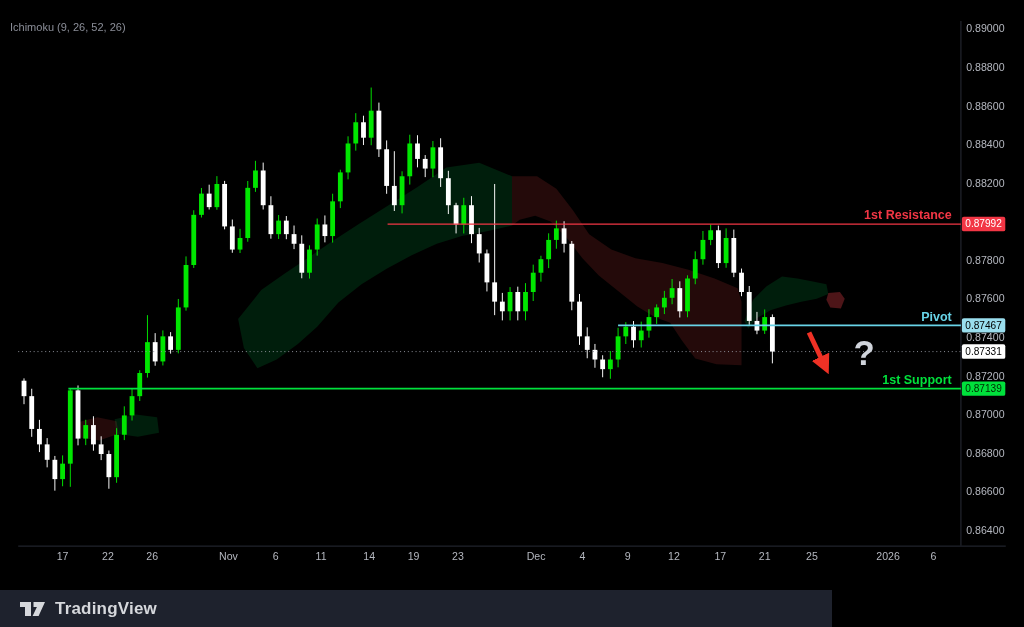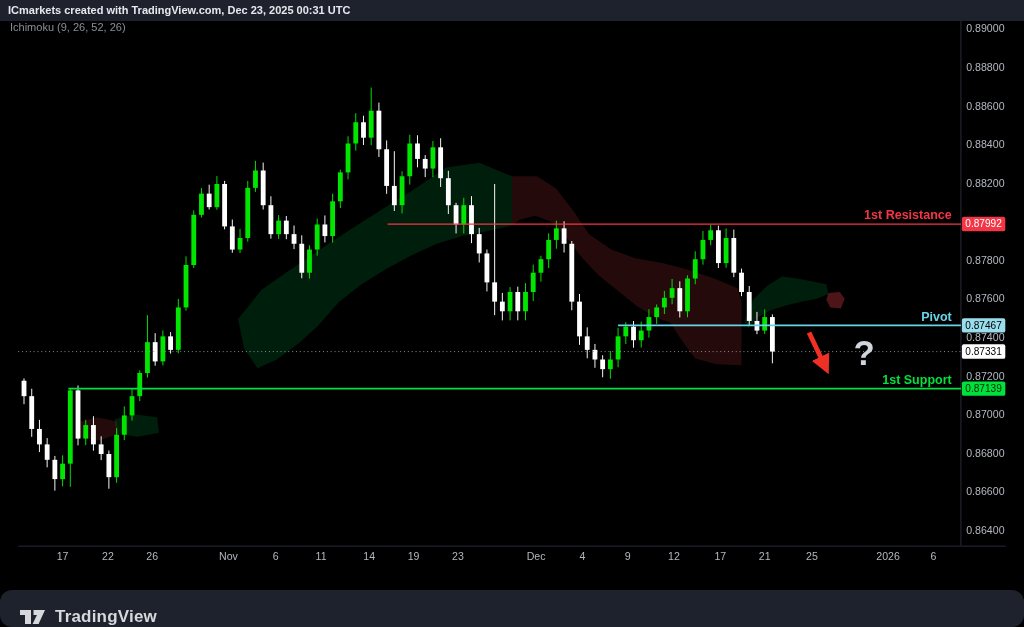--- a/index.html
+++ b/index.html
@@ -5,31 +5,28 @@
   html,body{margin:0;padding:0;background:#000;}
   .frame{position:relative;width:1024px;height:627px;background:#000;overflow:hidden;
          font-family:"Liberation Sans",sans-serif;}
   .header{position:absolute;left:0;top:0;width:1024px;height:21px;background:#1e222d;
           color:#e6e8ec;font-size:11px;font-weight:700;line-height:21px;padding-left:8px;
           box-sizing:border-box;}
   .chart-area{position:absolute;left:0;top:21px;width:1024px;height:569px;background:#000;}
   .indicator-label{position:absolute;left:10px;top:0;color:#8b8e98;font-size:11px;z-index:3;}
   svg{display:block;}
   svg text{font-family:"Liberation Sans",sans-serif;}
-  .footer{position:absolute;left:0;top:590px;width:1024px;height:37px;background:#1e222d;
-          display:flex;align-items:flex-end;padding-left:20px;box-sizing:border-box;gap:9px;border-radius:12px;}
+  .footer{position:absolute;left:0;top:590px;width:832px;height:37px;background:#1e222d;
+          display:flex;align-items:center;padding-left:20px;box-sizing:border-box;gap:9px;}
   .brand-text{color:#d6d8dc;font-size:17px;font-weight:700;letter-spacing:0.2px;}
 </style>
 </head>
 <body>
 
 <div class="frame">
-  <div class="header">
-    <span>ICmarkets created with TradingView.com, Dec 23, 2025 00:31 UTC</span>
-  </div>
 
   <div class="chart-area">
     <div class="indicator-label">Ichimoku (9, 26, 52, 26)</div>
     <svg id="chart-svg" width="1024" height="569" viewBox="0 21 1024 590">
         <g>
           <polygon points="62,437 82,432 102,436 104,449 84,456 64,453" fill="rgba(255,70,70,0.14)"></polygon>
           <polygon points="100,434 122,429 144,432 146,448 124,452 102,449" fill="rgba(0,230,90,0.13)"></polygon>
           <polygon points="228,330 252,300 276,283 300,267 326,249 354,231 384,212 414,193 444,173 478,168 512,182 512,233 486,239 460,244 434,252 408,264 382,278 356,294 332,313 310,338 290,356 268,372 248,381 234,360" fill="rgba(0,230,90,0.13)"></polygon>
           <polygon points="512,182 538,182 558,195 575,217 592,242 615,258 640,267 668,272 695,279 722,288 746,298 750,312 750,378 724,377 702,371 688,352 676,334 660,328 642,317 622,301 602,285 585,267 568,245 552,229 536,223 520,227 512,233" fill="rgba(255,70,70,0.14)"></polygon>
           <polygon points="753,332 762,310 776,296 792,286 808,288 824,291 838,294 840,304 828,309 812,312 796,316 780,321 766,329 757,340" fill="rgba(0,230,90,0.13)"></polygon>

